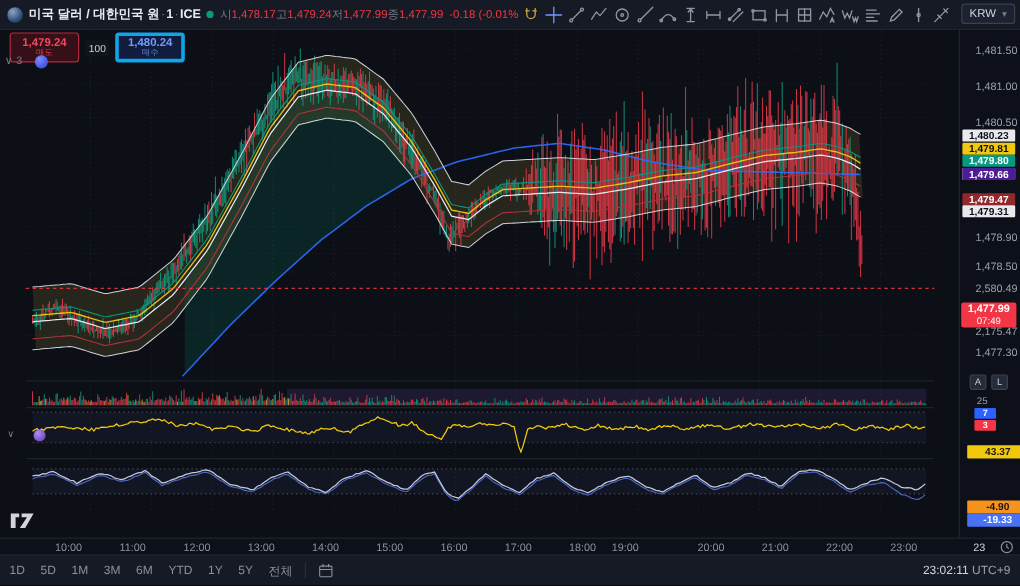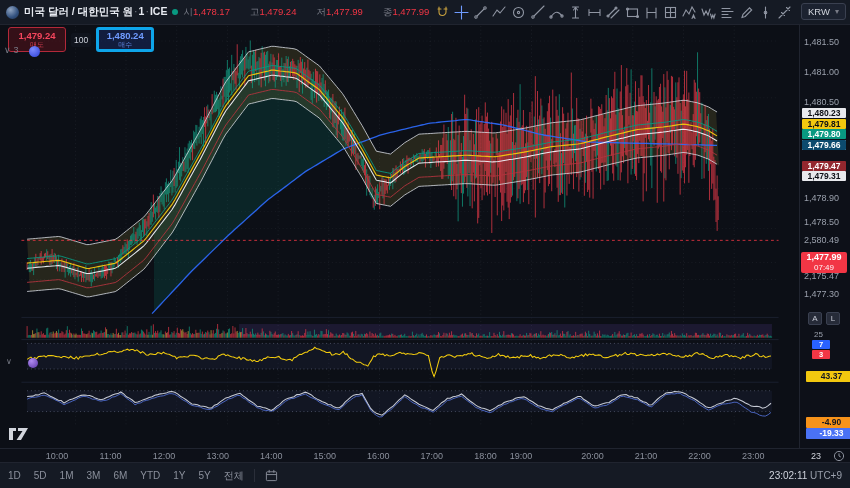--- a/index.html
+++ b/index.html
@@ -4,21 +4,21 @@
 <style>
   html,body{margin:0;padding:0;background:#000;}
   .app{position:relative;width:850px;height:488px;background:#131722;font-family:"Liberation Sans",sans-serif;overflow:hidden;color:#d1d4dc;}
   
   .topbar{position:absolute;top:0;left:0;right:0;height:24px;background:#151a24;border-bottom:1px solid #20242f;z-index:30;}
   .left-group{position:absolute;left:6px;top:0;height:24px;display:flex;align-items:center;gap:5px;width:426px;overflow:hidden;white-space:nowrap;}
   .sym-logo{width:13px;height:13px;border-radius:50%;background:radial-gradient(circle at 35% 30%,#8fa3c0,#31507e 60%,#22314e);flex:0 0 auto;}
   .sym-title{font-size:10.5px;font-weight:bold;color:#e8ebf2;}
   .sym-sep{color:#787b86;font-weight:normal;margin:0 1px;}
   .status-dot{width:6px;height:6px;border-radius:50%;background:#089981;flex:0 0 auto;}
-  .ohlc{font-size:9.5px;display:flex;gap:20px;}
+  .ohlc{font-size:9.5px;display:flex;gap:0;}
   .ohlc .k{color:#787b86;}
   .ohlc .v{color:#f23645;}
   .change{font-size:9.5px;color:#f23645;}
   .tools{position:absolute;left:434px;top:0;height:24px;display:flex;align-items:center;gap:3px;}
   .tool{width:16px;height:16px;display:flex;align-items:center;justify-content:center;border-radius:2px;cursor:pointer;}
   .krw{position:absolute;right:4px;top:3px;height:17px;background:#1c2230;border:1px solid #3a4050;border-radius:3px;color:#d1d4dc;font-size:9.5px;display:flex;align-items:center;gap:5px;padding:0 6px;font-family:inherit;}
   .krw .caret{color:#787b86;font-size:8px;}
   
   .chart-wrap{position:absolute;top:24px;left:0;width:800px;height:424px;background:#0c0f16;z-index:1;}
   #chart-svg{position:absolute;top:0;left:0;}
@@ -30,21 +30,21 @@
   .trade .s{font-size:7px;opacity:.8;line-height:8px;}
   .qty{font-size:8.5px;color:#cfd3dc;background:#10141d;padding:2px 3px;border-radius:2px;}
   .collapse-main{position:absolute;left:4px;top:21px;z-index:10;font-size:9px;color:#787b86;display:flex;gap:3px;align-items:center;cursor:pointer;}
   .ind-ico{position:absolute;border-radius:50%;z-index:10;cursor:pointer;}
   .ind-blue{left:29px;top:22px;width:11px;height:11px;background:radial-gradient(circle at 35% 30%,#7d8bff,#2b3fd6);}
   .collapse-osc{position:absolute;left:6px;top:333px;z-index:10;font-size:8px;color:#787b86;cursor:pointer;}
   .ind-purple{left:28px;top:334px;width:10px;height:10px;background:radial-gradient(circle at 35% 30%,#b18cf0,#5b35a8);}
   .tv-logo{position:absolute;left:8px;top:401px;z-index:10;opacity:.9;cursor:pointer;}
   
   .scale{position:absolute;top:24px;right:0;width:50px;height:424px;background:#0d1018;border-left:1px solid #20242f;z-index:20;}
-  .tick{position:absolute;left:0;right:2px;font-size:9px;color:#9aa0ac;text-align:left;padding-left:4px;}
+  .tick{position:absolute;left:0;right:2px;font-size:9px;color:#9aa0ac;text-align:right;padding-left:4px;}
   .malabel{position:absolute;left:2px;width:44px;height:10px;font-size:8.5px;line-height:10px;text-align:center;border-radius:1px;font-weight:bold;}
   .last-label{position:absolute;left:1px;top:228px;width:46px;background:#f23645;color:#fff;border-radius:2px;text-align:center;z-index:5;}
   .last-label .lp{font-size:9px;font-weight:bold;line-height:11px;}
   .last-label .cd{font-size:8px;line-height:9px;opacity:.95;padding-bottom:1px;}
   .al{position:absolute;top:288px;left:8px;display:flex;gap:4px;}
   .al button{width:14px;height:13px;background:#262b38;border:1px solid #3a4050;color:#c6cad4;font-size:8px;border-radius:2px;padding:0;font-family:inherit;cursor:pointer;}
   .vol-tick{position:absolute;top:306px;left:14px;font-size:8px;color:#9aa0ac;}
   .badge{position:absolute;left:12px;width:18px;height:9px;font-size:7.5px;line-height:9px;color:#fff;text-align:center;border-radius:1px;font-weight:bold;}
   .badge.b7{top:316px;background:#2962ff;}
   .badge.b3{top:326px;background:#f23645;}
@@ -302,21 +302,21 @@
       <div class="tick" style="top: 73px;">1,480.50</div>
       <div class="tick" style="top: 169px;">1,478.90</div>
       <div class="tick" style="top: 193px;">1,478.50</div>
       <div class="tick" style="top: 211px;">2,580.49</div>
       <div class="tick" style="top: 247px;">2,175.47</div>
       <div class="tick" style="top: 265px;">1,477.30</div>
       <div class="malabel" style="top: 84px; background: rgb(232, 233, 237); color: rgb(12, 14, 21);">1,480.23</div>
       <div class="malabel" style="top: 94.5px; background: rgb(242, 200, 15); color: rgb(12, 14, 21);">1,479.81</div>
       <div class="malabel" style="top: 105px; background: rgb(8, 153, 129); color: rgb(255, 255, 255);">1,479.80</div>
       <div class="malabel" style="top: 115.5px; background: rgb(232, 233, 237); color: rgb(12, 14, 21);">1,479.77</div>
-      <div class="malabel" style="top: 116px; background: #0c4a6e; color: rgb(255, 255, 255);">1,479.66</div>
+      <div class="malabel" style="top: 116px; background: #4c1d95; color: rgb(255, 255, 255);">1,479.66</div>
       <div class="malabel" style="top: 136.5px; background: rgb(147, 39, 46); color: rgb(255, 255, 255);">1,479.47</div>
       <div class="malabel" style="top: 147px; background: rgb(232, 233, 237); color: rgb(12, 14, 21);">1,479.31</div>
     </div>
 
   <div class="taxis" id="time-axis">
     <span class="t23">23</span>
     <svg class="clock-ico" width="12" height="12" viewBox="0 0 12 12">
       <circle cx="6" cy="6" r="4.6" fill="none" stroke="#8b909c" stroke-width="1"></circle>
       <path d="M6 3.4V6l1.8 1" fill="none" stroke="#8b909c" stroke-width="1"></path>
     </svg>

